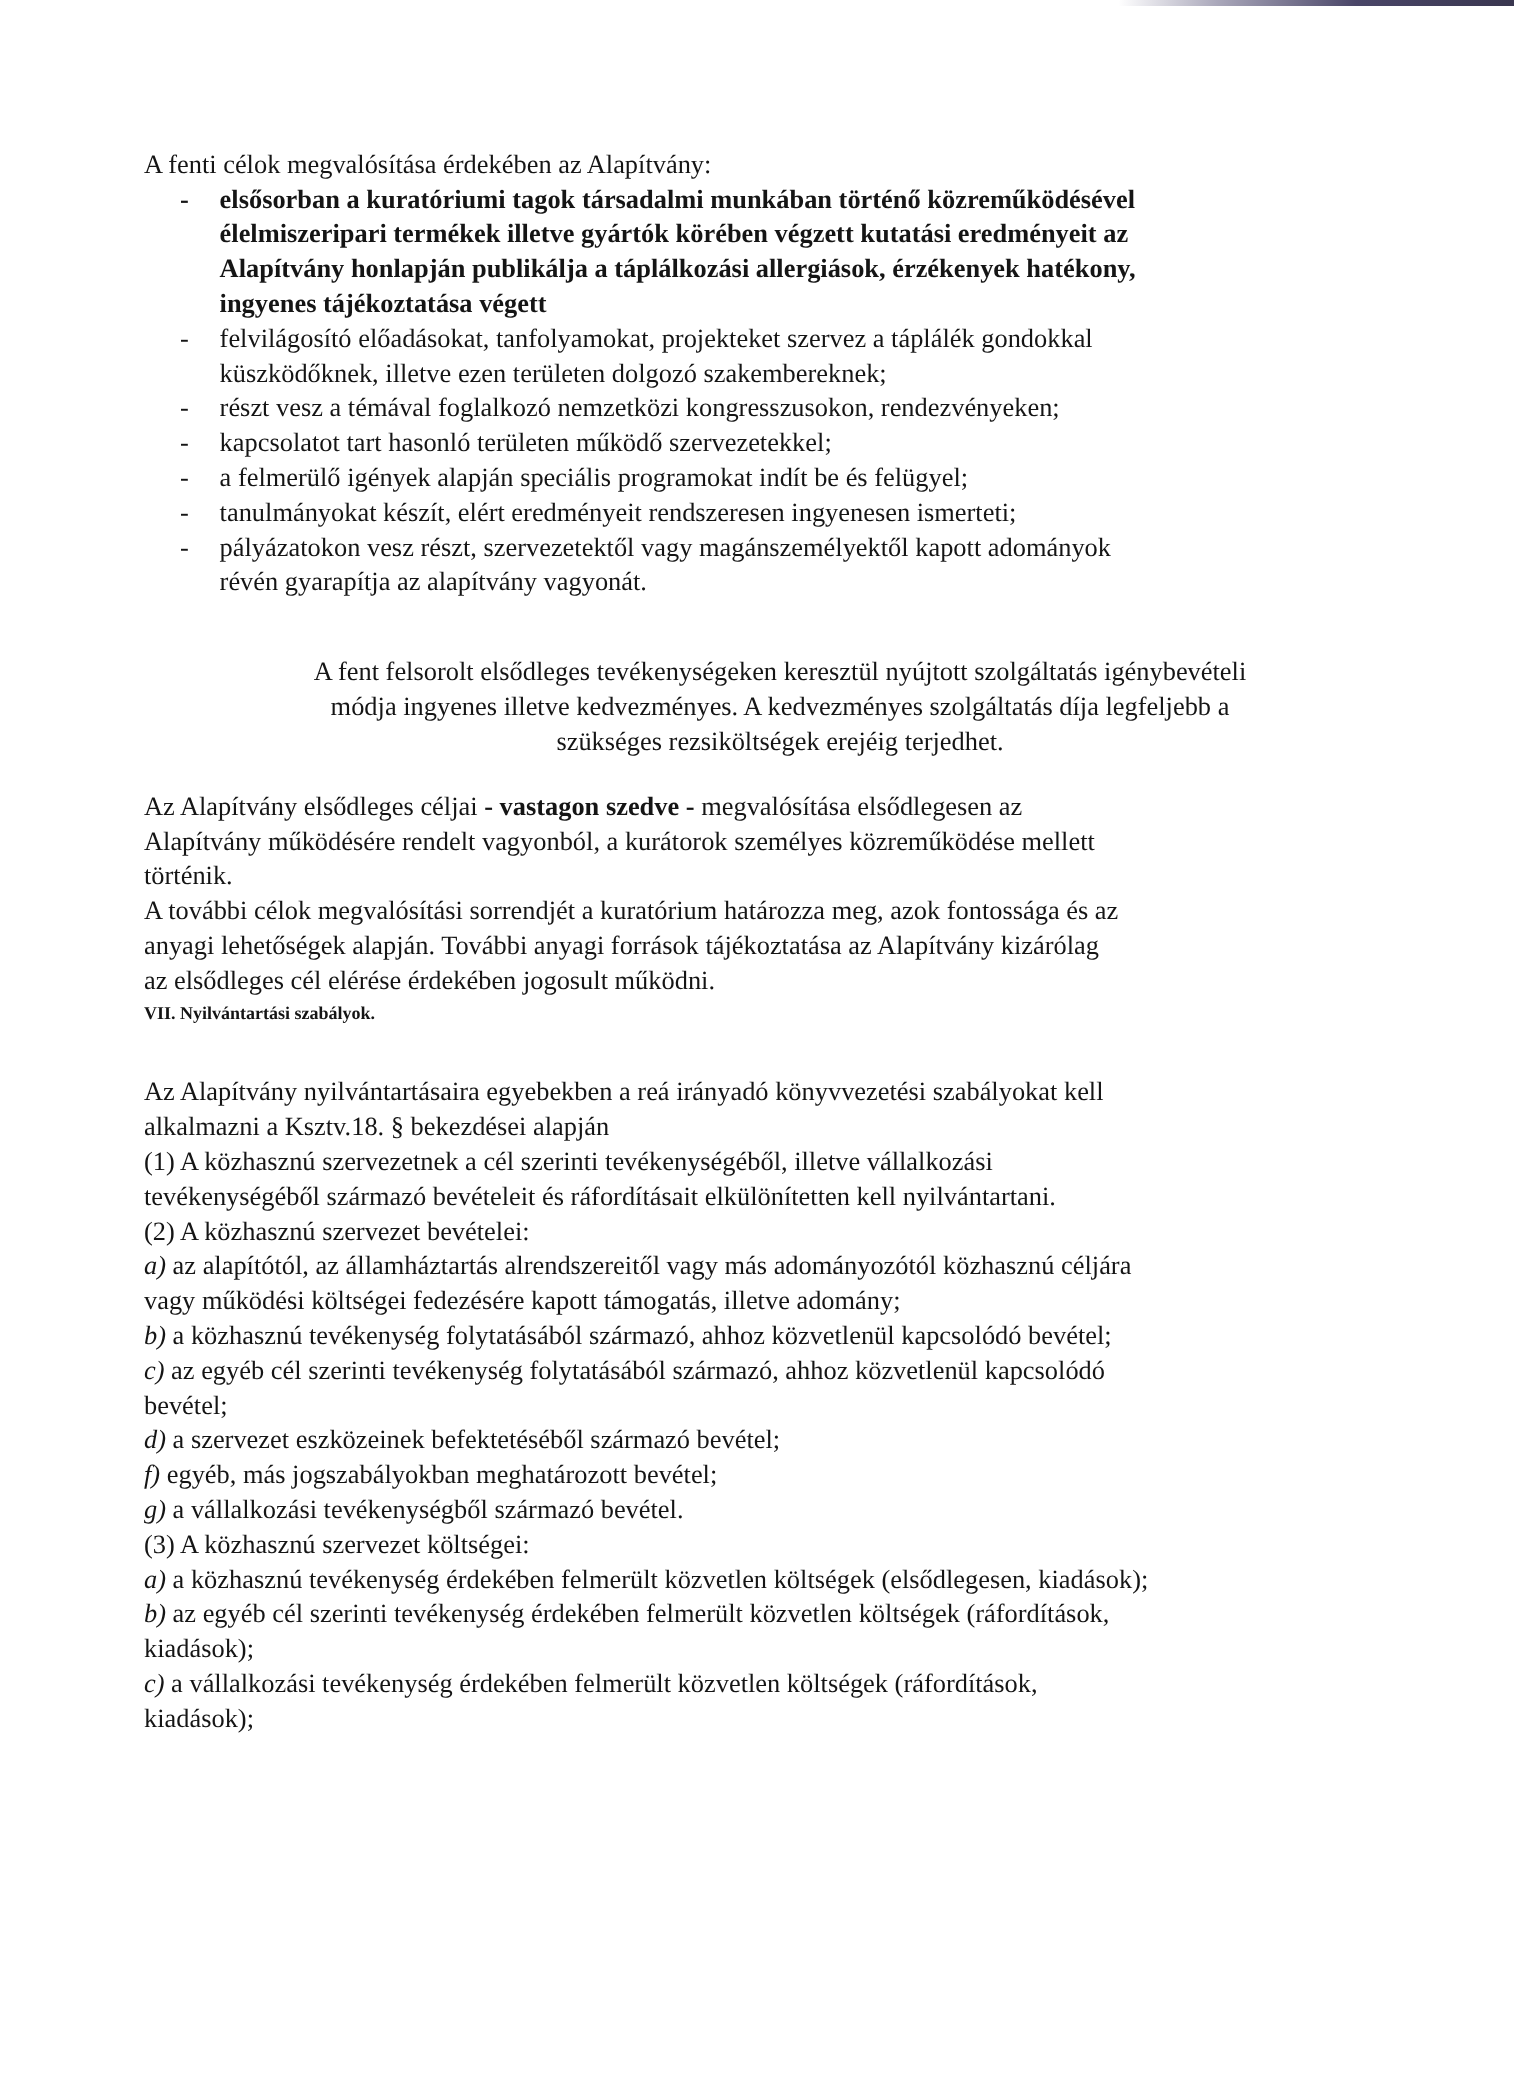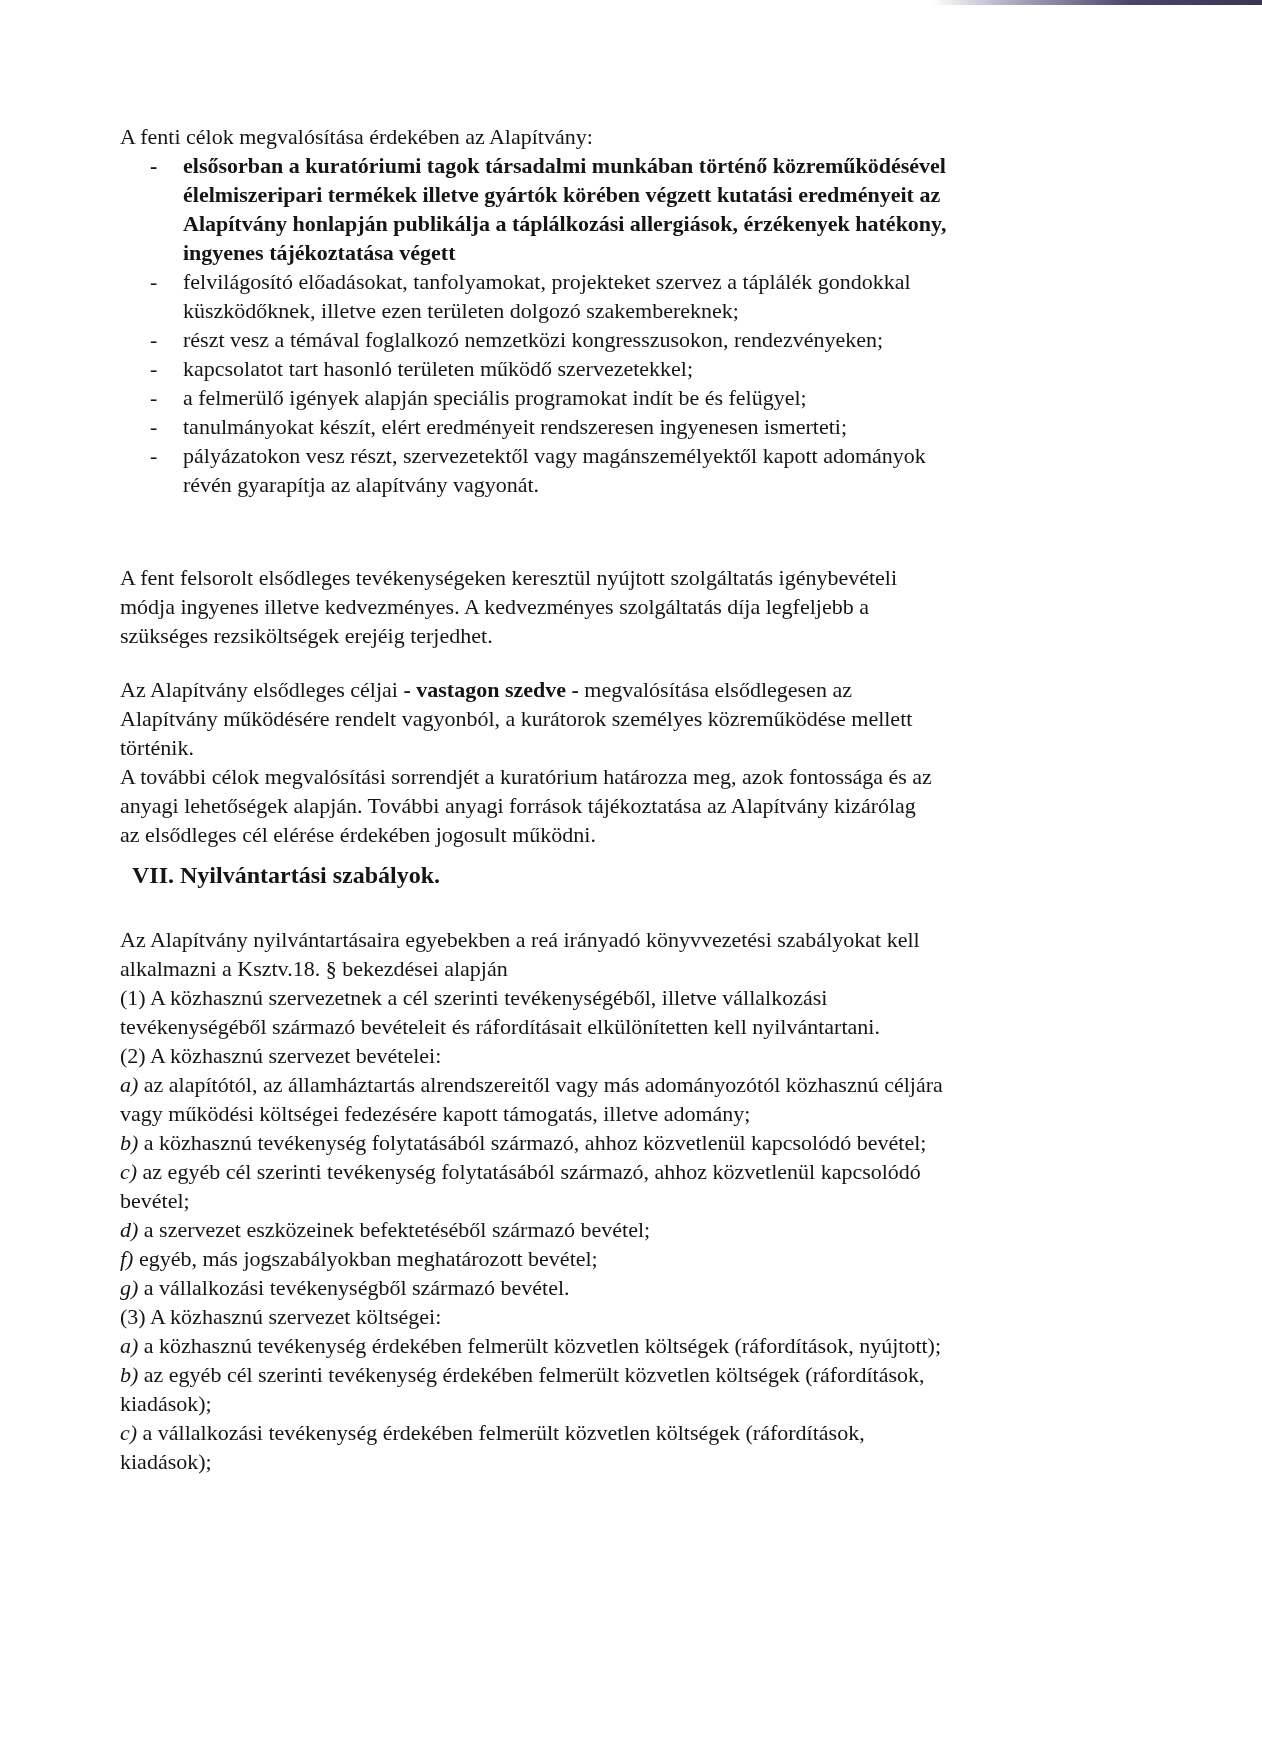--- a/index.html
+++ b/index.html
@@ -53,28 +53,28 @@
     flex: 0 0 auto;
   }
   .bullet .btext {
     flex: 1 1 auto;
   }
   .bullet.bold .btext,
   .bullet.bold .dash {
     font-weight: bold;
   }
   .para { margin: 0; }
-  .mt-lg { margin-top: 64px; }
+  .mt-lg { margin-top: 46px; text-align: center; }
   .mt-md { margin-top: 25px; }
   .mt-heading { margin-top: 49px; }
   .mt-after-heading { margin-top: 35px; }
   .heading {
     font-weight: bold;
-    margin: 12px;
-    font-size: 24px;
+    margin: 0;
+    font-size: 15px;
   }
   .marker-italic { font-style: italic; }
   .bold-inline { font-weight: bold; text-align: center; }
 </style>
 </head>
 <body>
 
 <div class="scan-line"></div>
 
 <div class="page">
@@ -139,19 +139,19 @@
   <p class="para pre"><span>(2) A közhasznú szervezet bevételei:</span></p>
   <p class="para pre"><span class="marker-italic">a)</span><span> az alapítótól, az államháztartás alrendszereitől vagy más adományozótól közhasznú céljára
 vagy működési költségei fedezésére kapott támogatás, illetve adomány;</span></p>
   <p class="para pre"><span class="marker-italic">b)</span><span> a közhasznú tevékenység folytatásából származó, ahhoz közvetlenül kapcsolódó bevétel;</span></p>
   <p class="para pre"><span class="marker-italic">c)</span><span> az egyéb cél szerinti tevékenység folytatásából származó, ahhoz közvetlenül kapcsolódó
 bevétel;</span></p>
   <p class="para pre"><span class="marker-italic">d)</span><span> a szervezet eszközeinek befektetéséből származó bevétel;</span></p>
   <p class="para pre"><span class="marker-italic">f)</span><span> egyéb, más jogszabályokban meghatározott bevétel;</span></p>
   <p class="para pre"><span class="marker-italic">g)</span><span> a vállalkozási tevékenységből származó bevétel.</span></p>
   <p class="para pre"><span>(3) A közhasznú szervezet költségei:</span></p>
-  <p class="para pre"><span class="marker-italic">a)</span><span> a közhasznú tevékenység érdekében felmerült közvetlen költségek (ráfordítások, nyújtott);</span></p>
+  <p class="para pre"><span class="marker-italic">a)</span><span> a közhasznú tevékenység érdekében felmerült közvetlen költségek (elsődlegesen, kiadások);</span></p>
   <p class="para pre"><span class="marker-italic">b)</span><span> az egyéb cél szerinti tevékenység érdekében felmerült közvetlen költségek (ráfordítások,
 kiadások);</span></p>
   <p class="para pre"><span class="marker-italic">c)</span><span> a vállalkozási tevékenység érdekében felmerült közvetlen költségek (ráfordítások,
 kiadások);</span></p>
 
 </div>
 
 </body></html>

